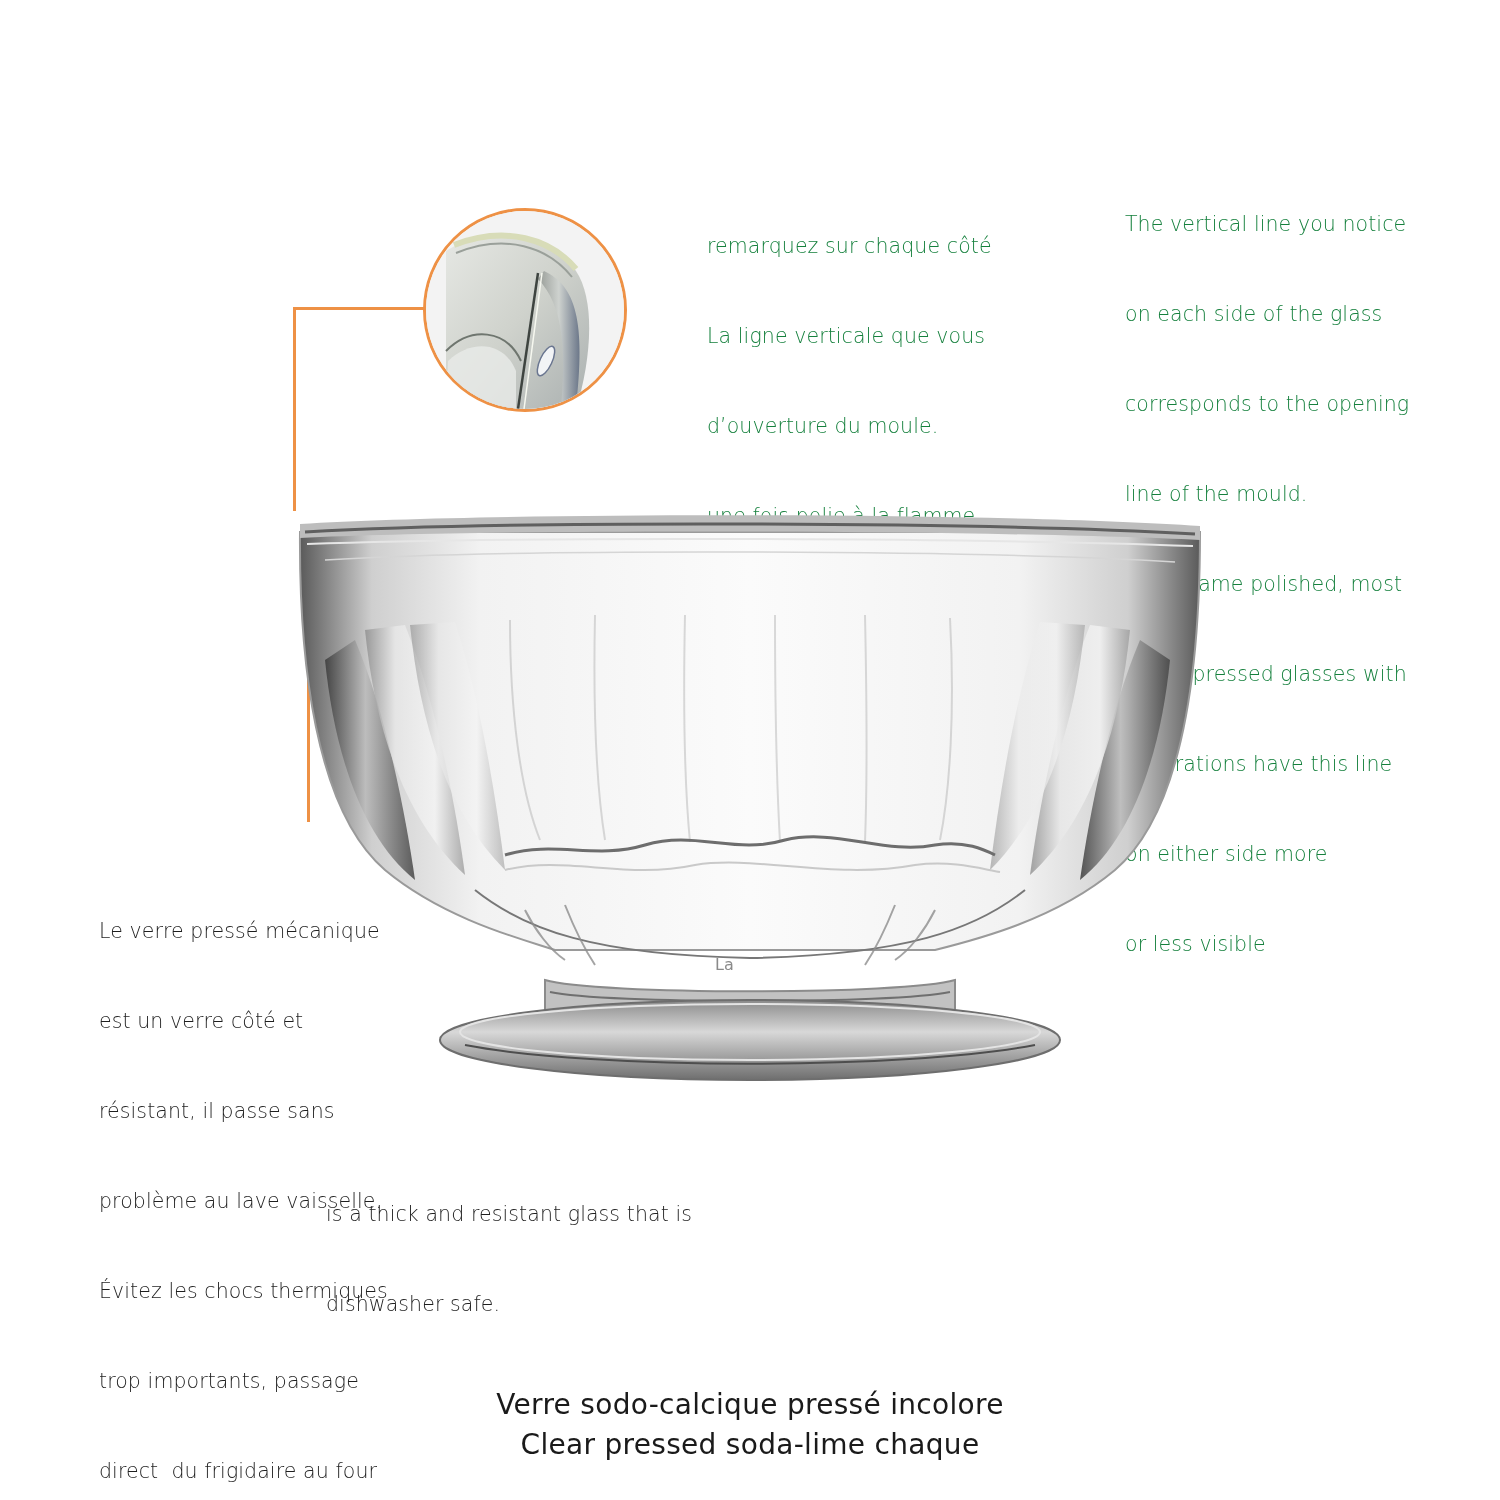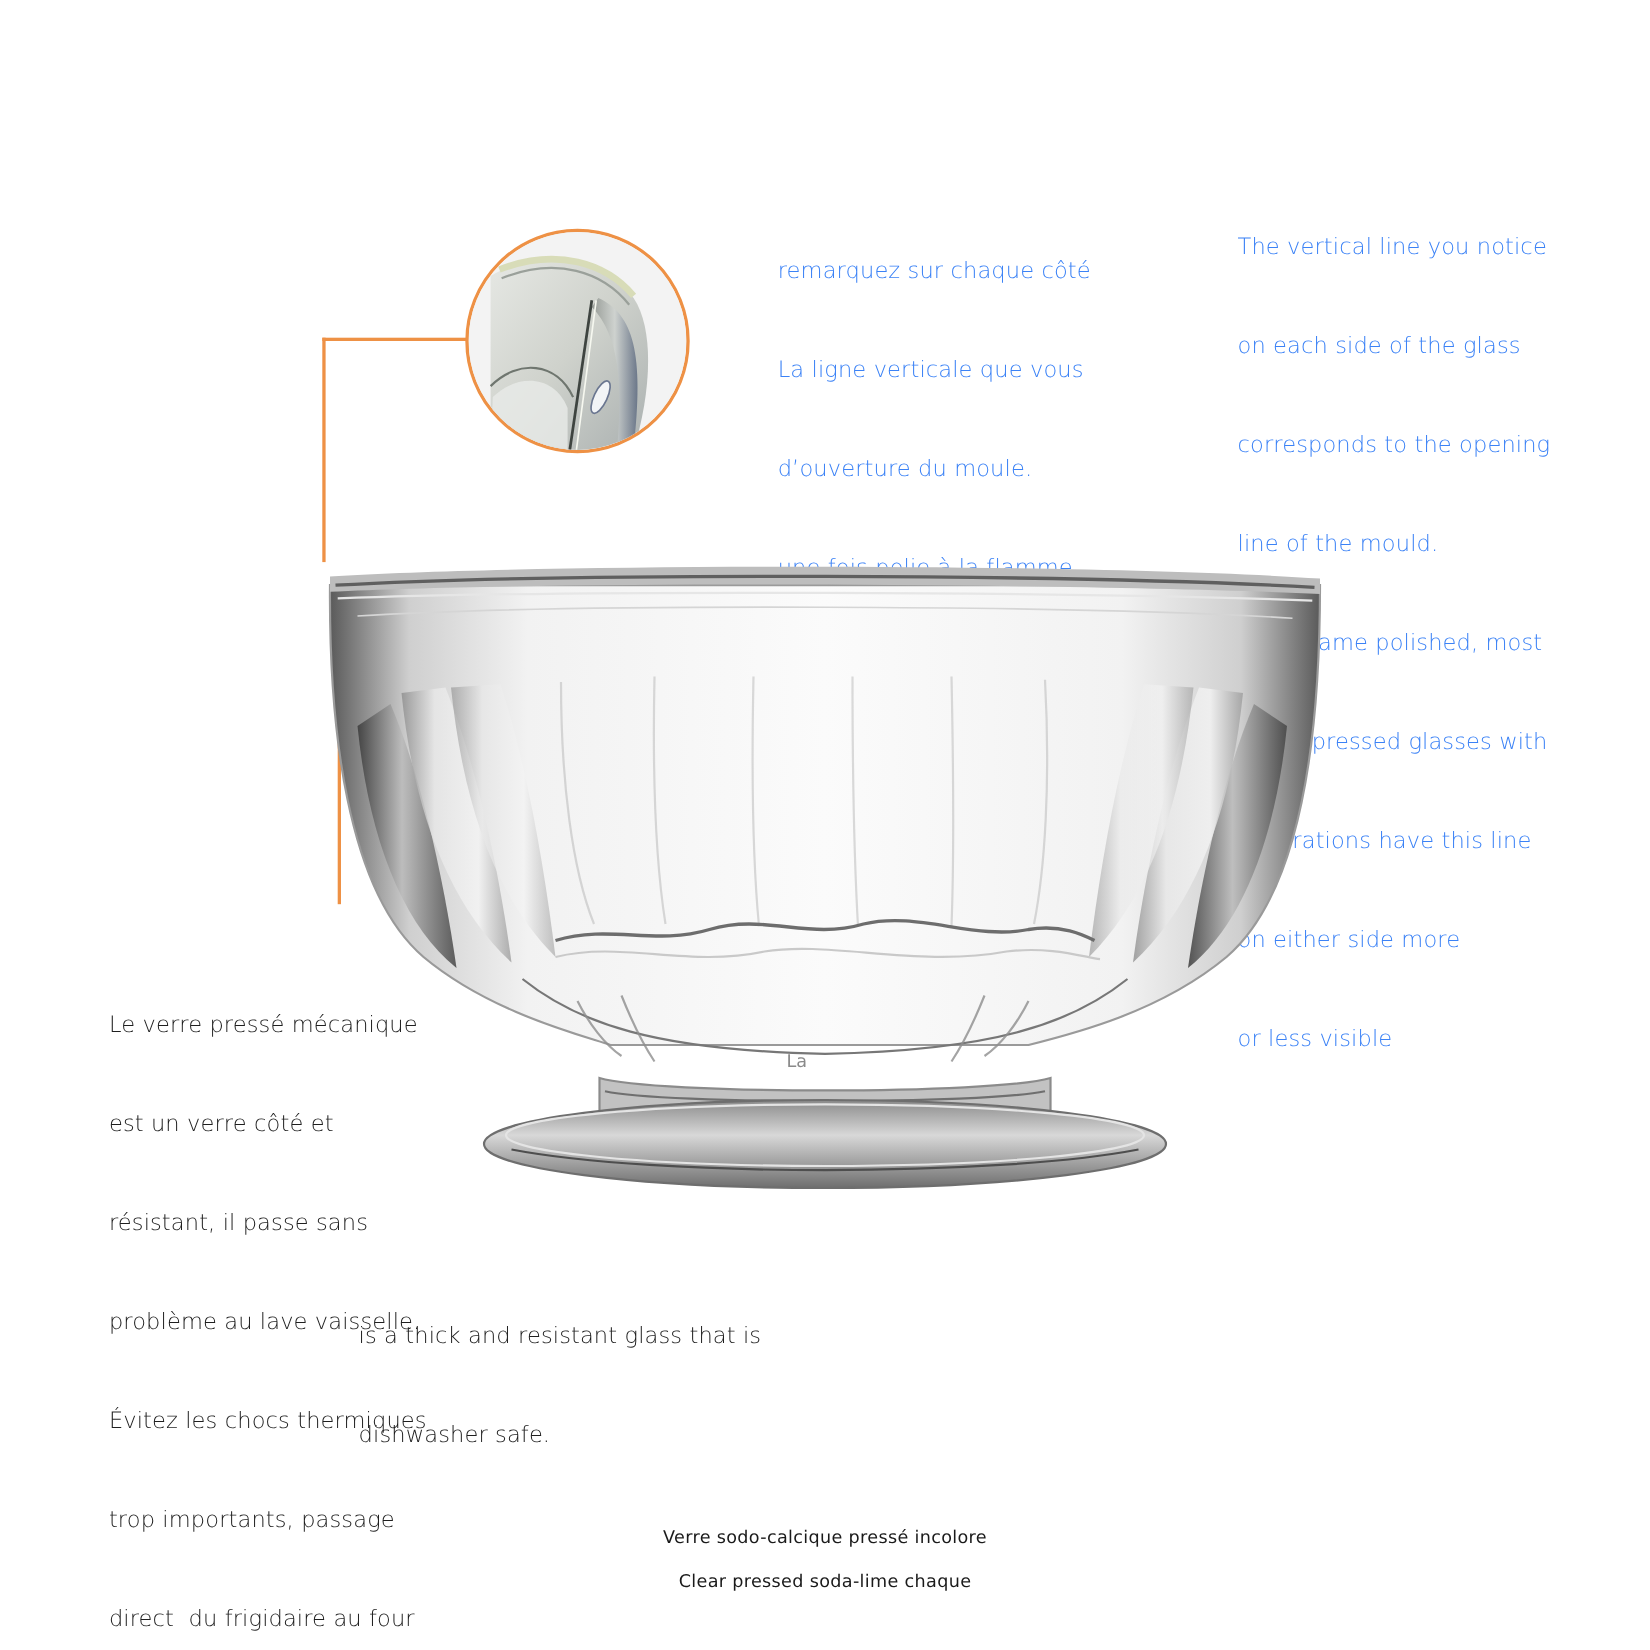--- a/index.html
+++ b/index.html
@@ -17,21 +17,21 @@
   .abs { position: absolute; }
 
   .text-block {
     position: absolute;
     font-size: 20.5px;
     line-height: 30px;
     letter-spacing: 0.1px;
     white-space: pre;
     font-weight: 300;
   }
-  .orange { color: #3b82f6; }
+  .orange { color: #15803d; }
   .dark { color: #1f1f1f; }
 
   .line { position: absolute; background: #EE9145; }
 
   
   .zoom-circle {
     position: absolute;
     left: 423px;
     top: 208px;
     width: 204px;
@@ -41,21 +41,21 @@
     box-sizing: border-box;
     overflow: hidden;
     background: #f1f2f2;
   }
 
   .caption {
     position: absolute;
     left: 0;
     width: 1500px;
     text-align: center;
-    font-size: 16px;
+    font-size: 28px;
     color: #1a1a1a;
     letter-spacing: 0.3px;
   }
 </style>
 </head>
 <body>
 
 <div class="line" style="left:293px; top:307px; width:132px; height:3px;"></div>
 <div class="line" style="left:293px; top:307px; width:3px; height:204px;"></div>
 <div class="line" style="left:307px; top:652px; width:3px; height:170px;"></div>

